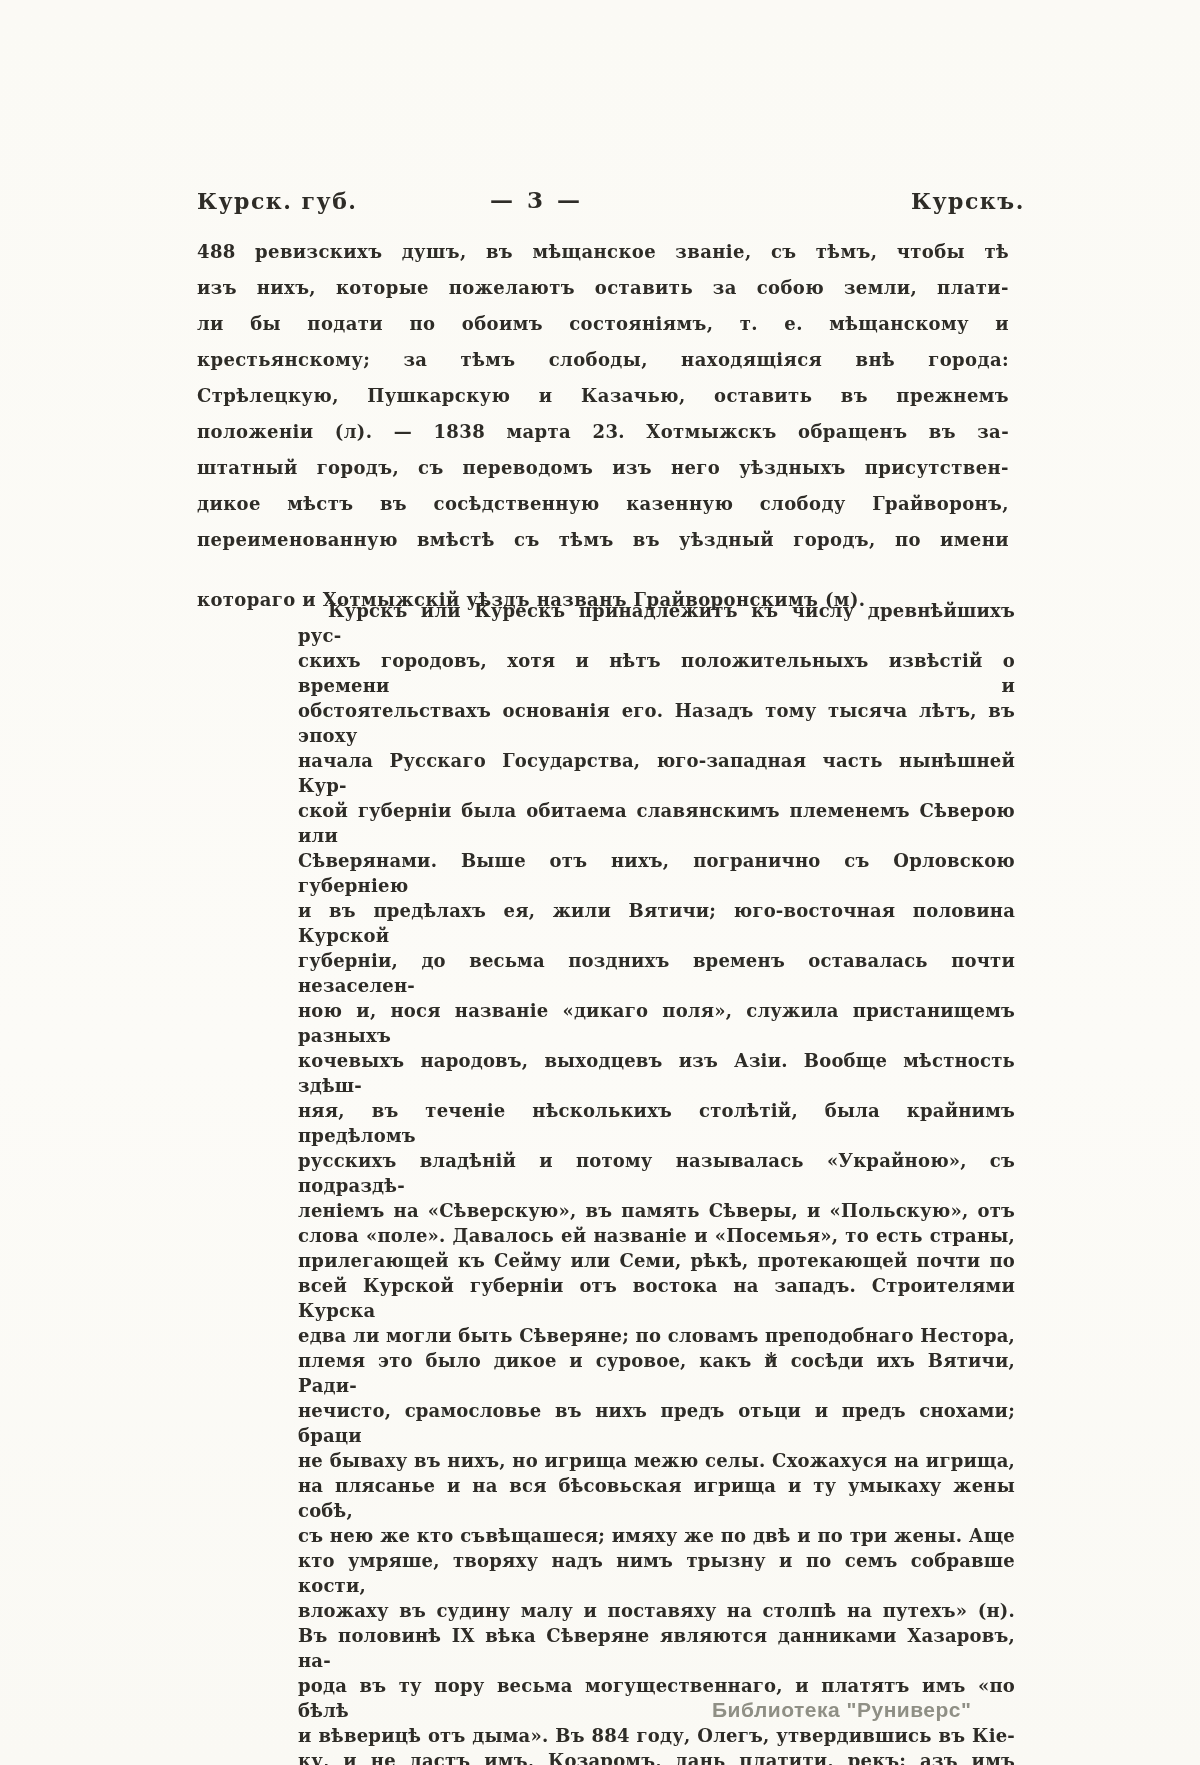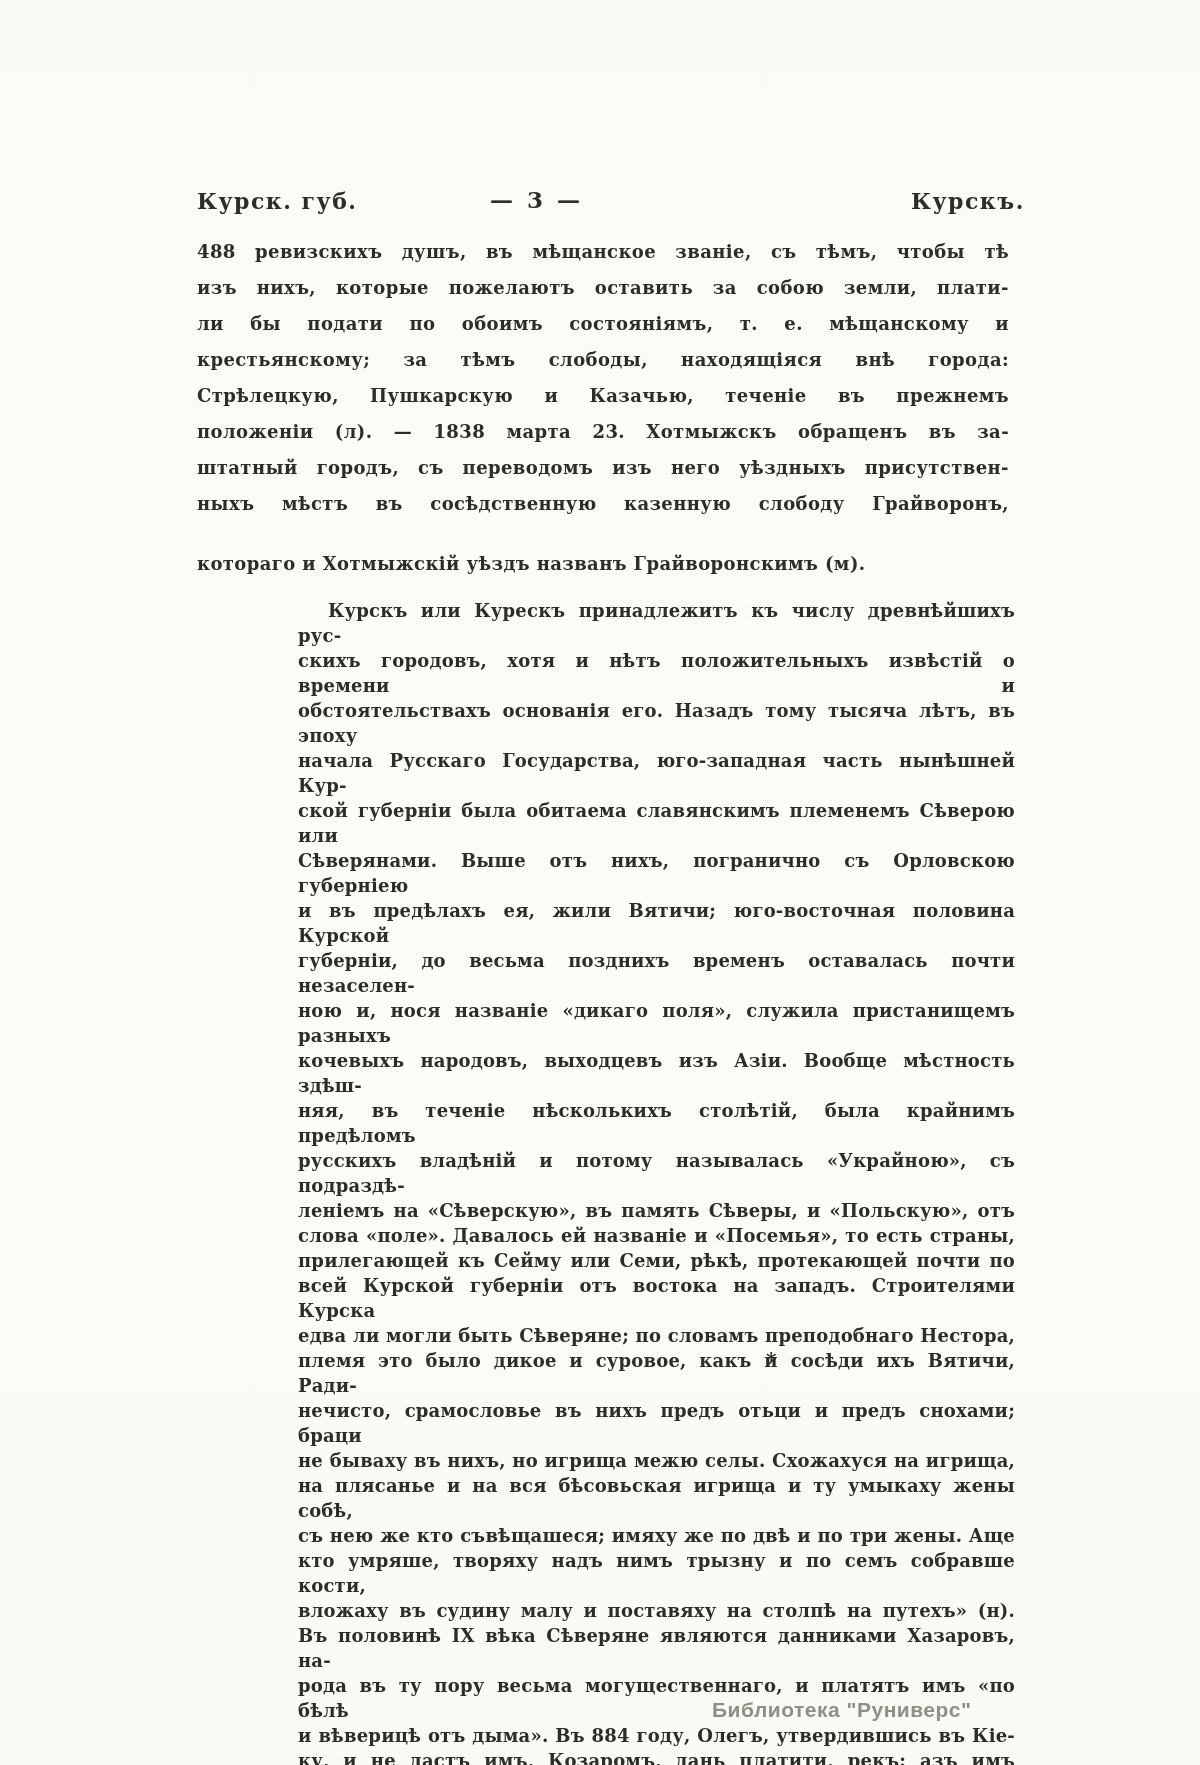--- a/index.html
+++ b/index.html
@@ -58,24 +58,25 @@
     <span class="h-left">Курск. губ.</span>
     <span class="h-center">— 3 —</span>
     <span class="h-right">Курскъ.</span>
   </div>
 
   <div class="main-par">
       <div class="line">488 ревизскихъ душъ, въ мѣщанское званіе, съ тѣмъ, чтобы тѣ</div>
       <div class="line">изъ нихъ, которые пожелаютъ оставить за собою земли, плати-</div>
       <div class="line">ли бы подати по обоимъ состояніямъ, т. е. мѣщанскому и</div>
       <div class="line">крестьянскому; за тѣмъ слободы, находящіяся внѣ города:</div>
-      <div class="line">Стрѣлецкую, Пушкарскую и Казачью, теченіе въ прежнемъ</div>
+      <div class="line">Стрѣлецкую, Пушкарскую и Казачью, оставить въ прежнемъ</div>
       <div class="line">положеніи (л). — 1838 марта 23. Хотмыжскъ обращенъ въ за-</div>
       <div class="line">штатный городъ, съ переводомъ изъ него уѣздныхъ присутствен-</div>
-      <div class="line">ныхъ мѣстъ въ сосѣдственную казенную слободу Грайворонъ,</div>
+      <div class="line">дикое мѣстъ въ сосѣдственную казенную слободу Грайворонъ,</div>
+      <div class="line">переименованную вмѣстѣ съ тѣмъ въ уѣздный городъ, по имени</div>
       <div class="line">котораго и Хотмыжскій уѣздъ названъ Грайворонскимъ (м).</div>
     </div>
 
   <div class="annotation">
       <div class="line">Курскъ или Курескъ принадлежитъ къ числу древнѣйшихъ рус-</div>
       <div class="line">скихъ городовъ, хотя и нѣтъ положительныхъ извѣстій о времени и</div>
       <div class="line">обстоятельствахъ основанія его. Назадъ тому тысяча лѣтъ, въ эпоху</div>
       <div class="line">начала Русскаго Государства, юго-западная часть нынѣшней Кур-</div>
       <div class="line">ской губерніи была обитаема славянскимъ племенемъ Сѣверою или</div>
       <div class="line">Сѣверянами. Выше отъ нихъ, погранично съ Орловскою губерніею</div>

